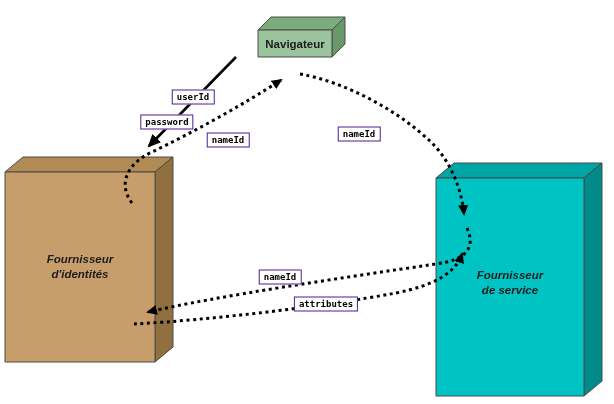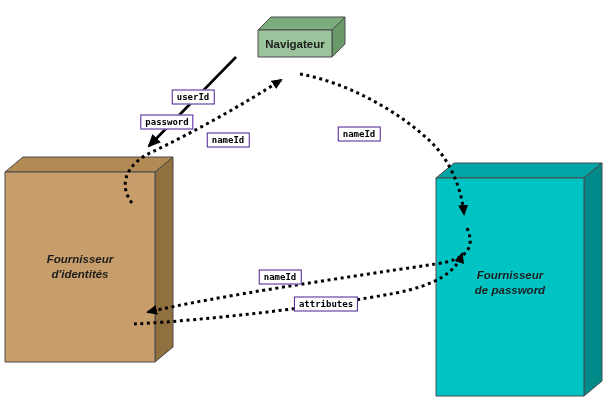--- a/index.html
+++ b/index.html
@@ -89,21 +89,21 @@
 
   <div class="node-label" style="left:295px; top:44px;">Navigateur</div>
 
   <div class="node-label" style="left:80px; top:267px;">
     <span>Fournisseur</span>
     <span>d'identités</span>
   </div>
 
   <div class="node-label" style="left:510px; top:283px;">
     <span>Fournisseur</span>
-    <span>de password</span>
+    <span>de service</span>
   </div>
 
   <div class="chip" style="left:193px; top:97px;">userId</div>
 
   <div class="chip" style="left:167px; top:114px;margin-top:8px;">password</div>
 
   <div class="chip" style="left:228px; top:140px;">nameId</div>
 
   <div class="chip" style="left:359px; top:134px;">nameId</div>
 

